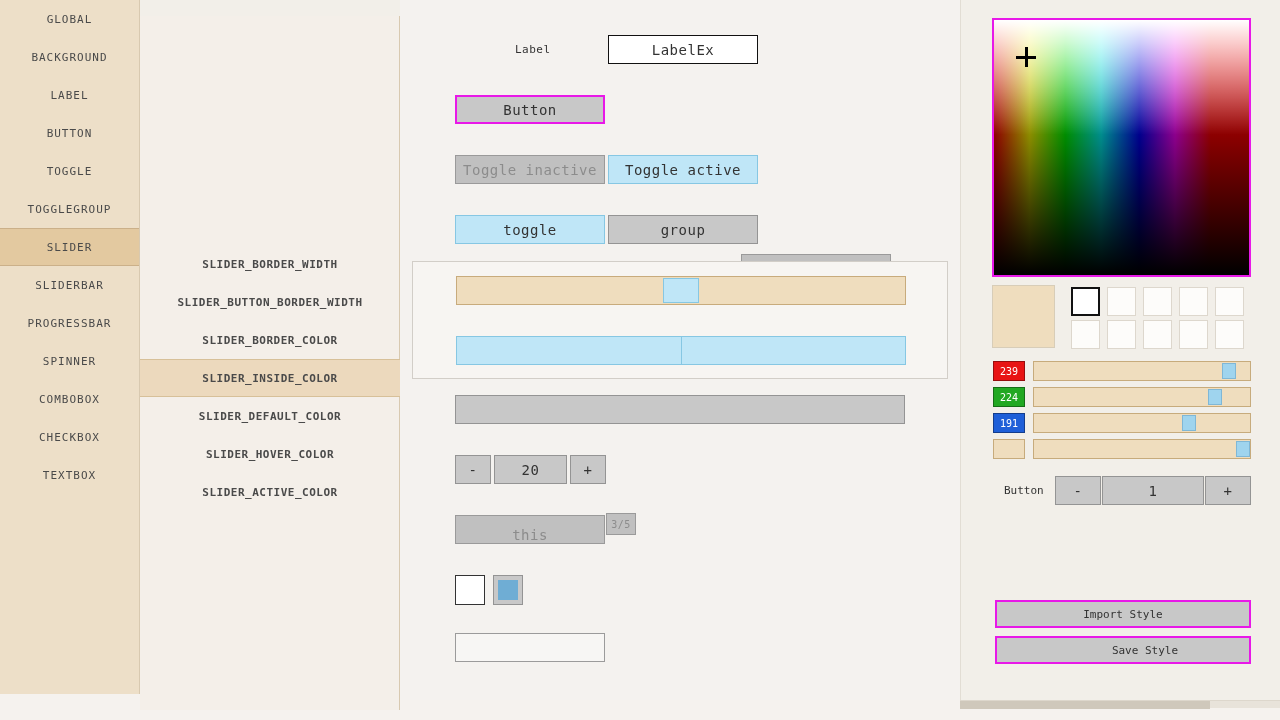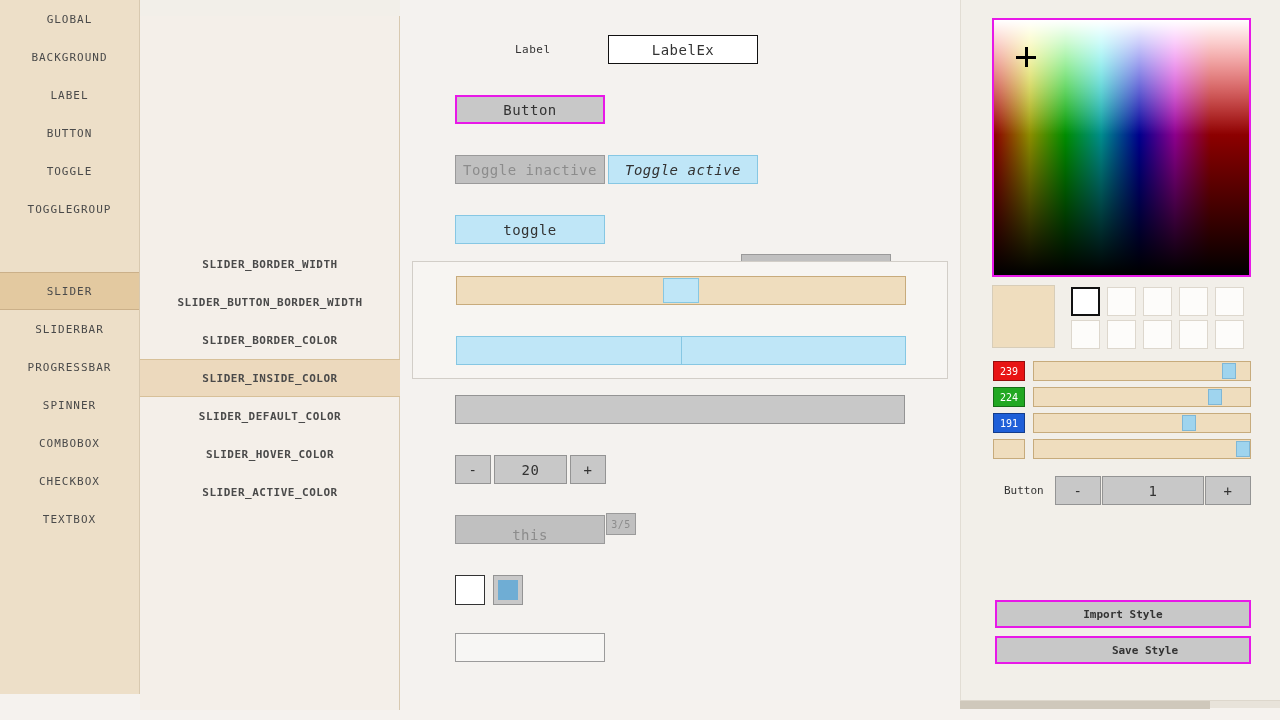--- a/index.html
+++ b/index.html
@@ -28,21 +28,20 @@
     display: flex; align-items: center; justify-content: center;
     font-size: 11px; letter-spacing: 1px;
     color: #4a4a4a;
     text-transform: uppercase;
     user-select: none;
   }
   .cat-item.selected {
     background: #e3c9a0;
     border-top: 1px solid #cbb089;
     border-bottom: 1px solid #cbb089;
-    margin-top: 44px;
   }
 
   
   .prop-col {
     position: absolute; left: 140px; top: 16px;
     width: 260px; height: 694px;
     background: #f4efe9;
     border-right: 1px solid #d8c9b0;
     font-weight: bold;
   }
@@ -177,21 +176,21 @@
   .chan-knob {
     position: absolute; top: 1px;
     width: 14px; height: 16px;
     background: #9fd4ee;
     border: 1px solid #7fb7d6;
   }
   .btn-outline-mag {
     background: #c8c8c8;
     border: 2px solid #e818e8;
     display: flex; align-items: center; justify-content: center;
-    font-size: 11px; color: #333; font-weight: bold;
+    font-size: 11px; color: #333;
   }
 
   .scrollbar-bottom {
     position: absolute; left: 960px; top: 700px;
     width: 320px; height: 8px;
     background: #e8e3da;
     border-top: 1px solid #ddd7cc;
   }
   .scrollbar-bottom .thumb {
     position: absolute; left: 0; top: 0; height: 8px; width: 250px;
@@ -278,26 +277,29 @@
       <span>LabelEx</span>
     </div>
 
     <div class="row ctl box-mag" style="left:55px; top:95px; width:150px; height:29px;">
       <span>Button</span>
     </div>
 
     <div class="row ctl box-grey-dis" style="left:55px; top:155px; width:150px; height:29px;">
       <span>Toggle inactive</span>
     </div>
-    <div class="row ctl box-blue" style="left:208px; top:155px; width:150px; height:29px;font-style:italic;">
+    <div class="row ctl box-blue" style="left:208px; top:155px; width:150px; height:29px;">
       <span>Toggle active</span>
     </div>
 
     <div class="row ctl box-blue" style="left:55px; top:215px; width:150px; height:29px;">
       <span>toggle</span>
+    </div>
+    <div class="row ctl box-grey" style="left:208px; top:215px; width:150px; height:29px;">
+      <span>group</span>
     </div>
     <div class="row ctl box-grey-dis" style="left:341px; top:215px; width:150px; height:29px;margin-top:39px;">
       <span>selection</span>
     </div>
 
     <div class="slider-panel">
       <div style="position:absolute; left:43px; top:14px; width:450px; height:29px; background:#efddbe; border:1px solid #c8ab7c;">
         <div style="position:absolute; left:206px; top:1px; width:36px; height:25px; background:#bfe6f7; border:1px solid #86c7e3;"></div>
       </div>
       <div style="position:absolute; left:43px; top:74px; width:450px; height:29px; background:#bfe6f7; border:1px solid #86c7e3;">

